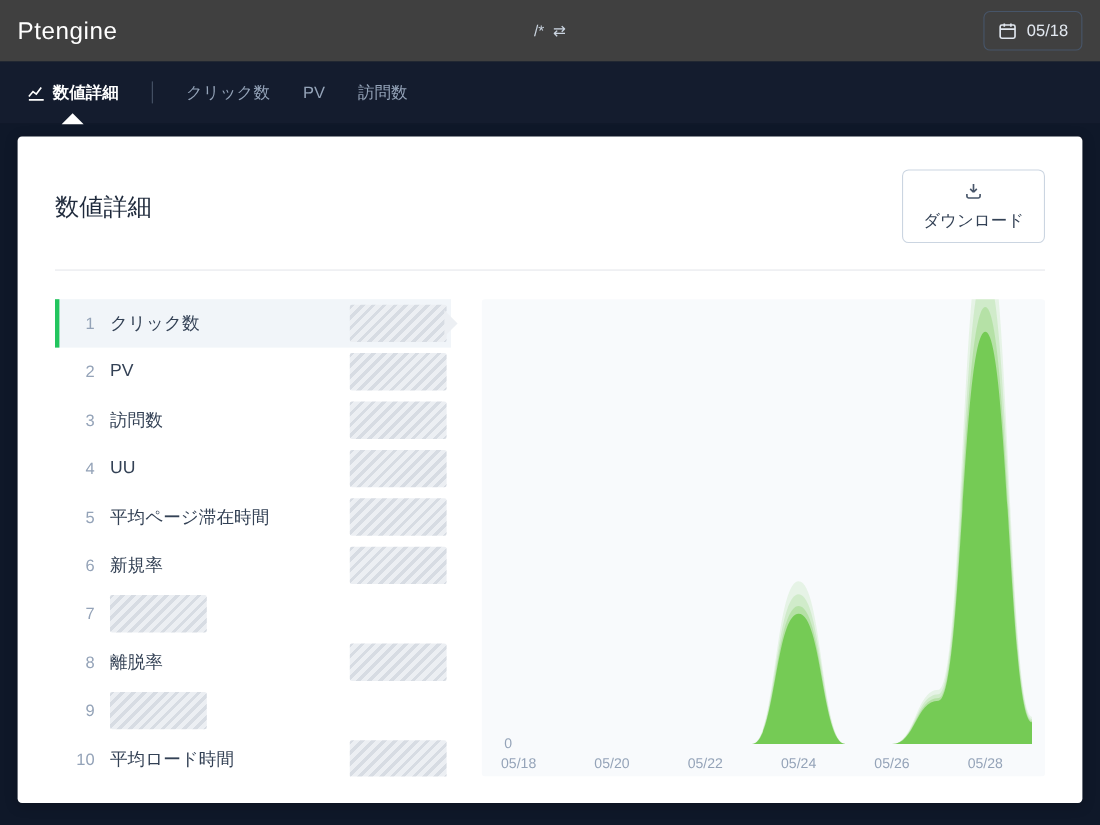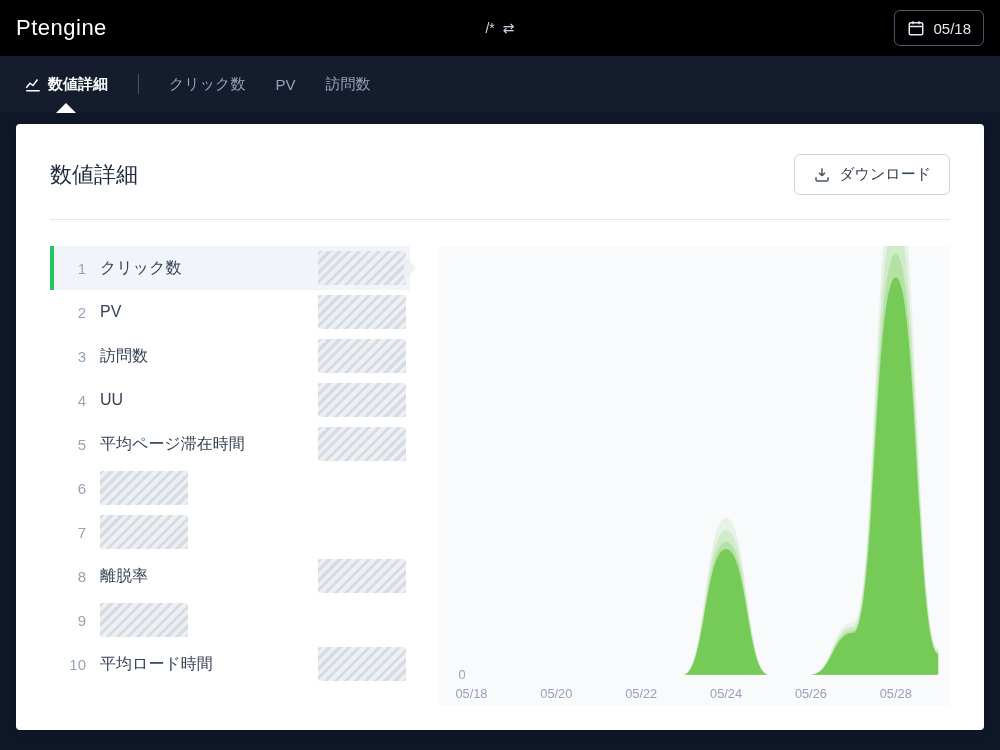--- a/index.html
+++ b/index.html
@@ -1,36 +1,36 @@
 <!DOCTYPE html>
 <html><head>
 <meta charset="utf-8">
 <style>
 * { margin: 0; padding: 0; box-sizing: border-box; }
 body { font-family: -apple-system, "Hiragino Sans", "Meiryo", sans-serif; background: #0f1829; width: 1000px; height: 750px; overflow: hidden; position: relative; }
 
 
-.top-header { height: 56px; background: #000000; display: flex; align-items: center; padding: 0 16px; color: #cbd5e1; }
+.top-header { height: 56px; background: #404040; display: flex; align-items: center; padding: 0 16px; color: #cbd5e1; }
 .logo { font-size: 22px; font-weight: 500; color: #fff; margin-right: 18px; letter-spacing: 0.5px; }
 .param-label { font-size: 16px; color: #94a3b8; }
 .path-center { position: absolute; left: 50%; transform: translateX(-50%); font-size: 14px; color: #cbd5e1; display: flex; align-items: center; gap: 8px; }
 .date-box { margin-left: auto; border: 1px solid #475569; border-radius: 6px; padding: 8px 12px; display: flex; align-items: center; gap: 8px; font-size: 15px; color: #e2e8f0; }
 
 
 .tabbar { height: 56px; background: #141c2e; display: flex; align-items: center; padding-left: 24px; gap: 30px; position: relative; }
 .tabitem { display: flex; align-items: center; gap: 6px; font-size: 15px; color: #94a3b8; cursor: pointer; height: 100%; position: relative; }
 .tabitem.active { color: #fff; font-weight: 600; }
 .tabitem.active::after { content: ""; position: absolute; bottom: -1px; left: 50%; transform: translateX(-50%); width: 0; height: 0; border-left: 10px solid transparent; border-right: 10px solid transparent; border-bottom: 10px solid #fff; }
 .tab-sep { height: 20px; width: 1px; background: #475569; }
 
 
 .panel { position: absolute; top: 124px; left: 16px; right: 16px; bottom: 20px; background: #fff; border-radius: 4px; box-shadow: 0 2px 12px rgba(0,0,0,0.2); display: flex; flex-direction: column; padding: 30px 34px 24px; }
 .panel-header { display: flex; justify-content: space-between; align-items: center; padding-bottom: 24px; border-bottom: 1px solid #e5e7eb; }
 .panel-title { font-size: 22px; color: #1e293b; font-weight: 500; }
-.download-btn { border: 1px solid #cbd5e1; background: #fff; border-radius: 6px; padding: 10px 18px; font-size: 15px; color: #334155; cursor: pointer; display: flex; align-items: center; gap: 8px; }
+.download-btn { border: 1px solid #cbd5e1; background: #fff; border-radius: 6px; padding: 10px 18px; font-size: 15px; color: #334155; cursor: pointer; display: flex; align-items: center; gap: 8px; flex-direction: column; }
 
 .panel-body { display: flex; flex: 1; padding-top: 26px; gap: 28px; overflow: hidden; }
 
 
 .metric-list { width: 360px; }
 .metric-row { display: flex; align-items: center; height: 44px; cursor: pointer; }
 .metric-row.active { background: #f1f5f9; border-left: 4px solid #22c55e; }
 .metric-row:not(.active) { border-left: 4px solid transparent; }
 .metric-num { width: 28px; text-align: right; font-size: 15px; color: #94a3b8; margin-left: 4px; margin-right: 14px; }
 .metric-label { flex: 1; font-size: 16px; color: #334155; }
@@ -119,20 +119,21 @@
           <div class="metric-label">UU</div>
           <div class="metric-thumb"></div>
         </div>
         <div class="metric-row">
           <div class="metric-num">5</div>
           <div class="metric-label">平均ページ滞在時間</div>
           <div class="metric-thumb"></div>
         </div>
         <div class="metric-row">
           <div class="metric-num">6</div>
+          <div class="metric-label">新規率</div>
           <div class="metric-thumb"></div>
         </div>
         <div class="metric-row">
           <div class="metric-num">7</div>
           <div class="metric-thumb"></div>
         </div>
         <div class="metric-row">
           <div class="metric-num">8</div>
           <div class="metric-label">離脱率</div>
           <div class="metric-thumb"></div>

